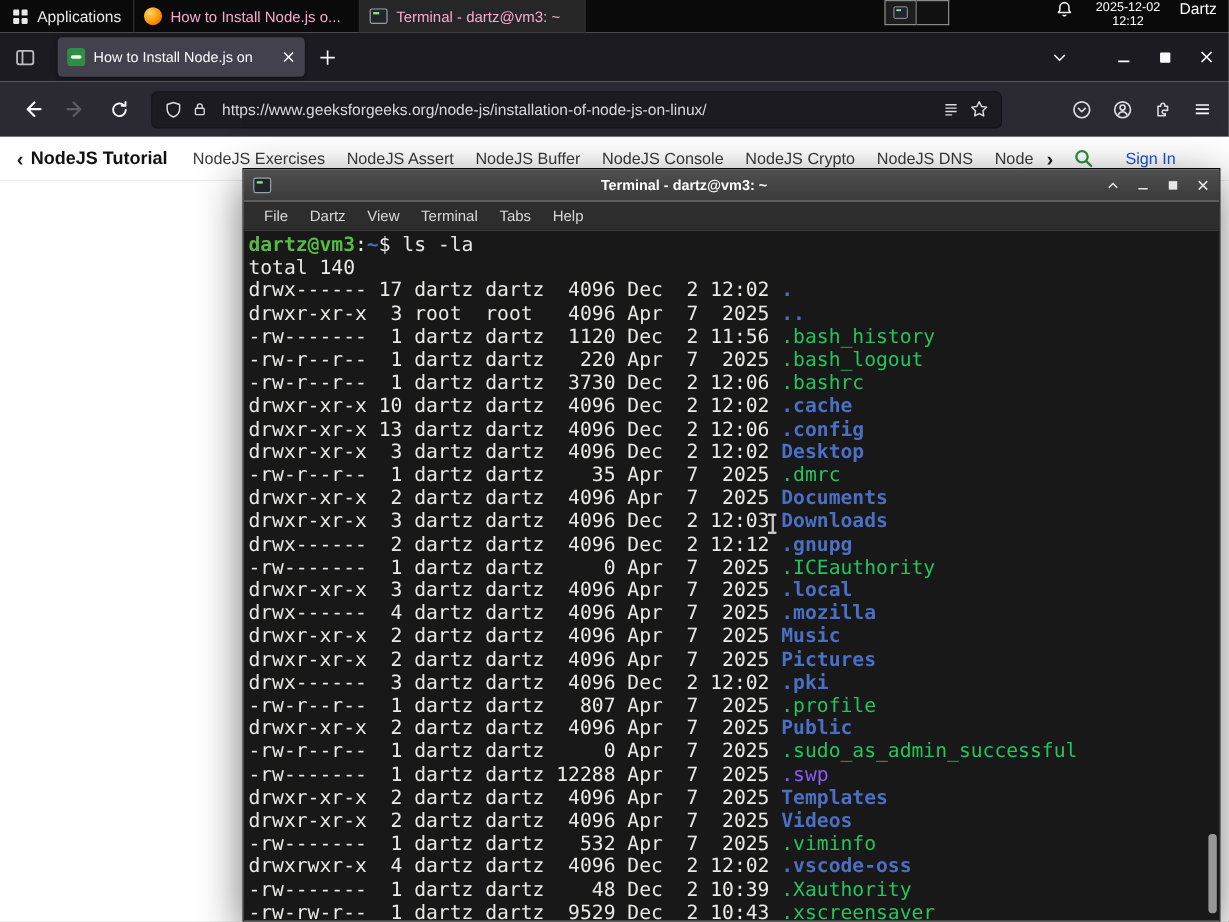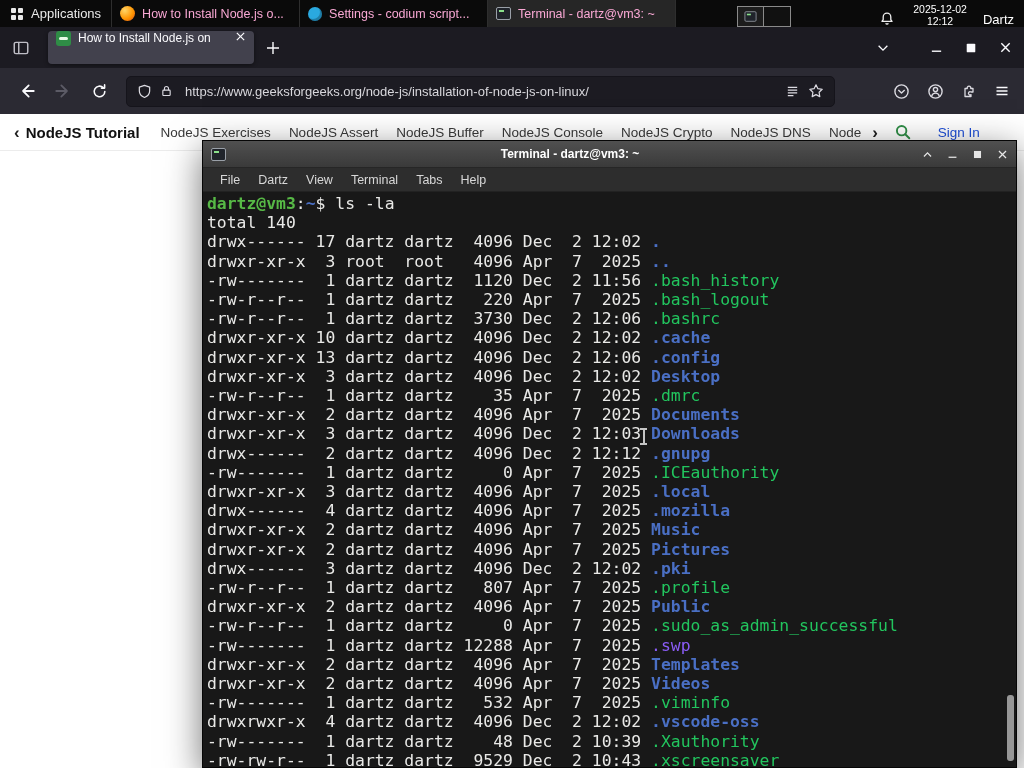--- a/index.html
+++ b/index.html
@@ -1,21 +1,21 @@
 <!DOCTYPE html>
 <html><head>
 <meta charset="utf-8">
 <style>
   * { margin:0; padding:0; box-sizing:border-box; }
   html,body { width:1024px; height:768px; overflow:hidden; background:#fff;
               font-family:"Liberation Sans", sans-serif; }
 
   
   .panel { position:absolute; top:0; left:0; width:1024px; height:27px; background:#0a0a0a;
-           display:flex; align-items:flex-end; color:#e9e9e9; font-size:13px; z-index:60; }
+           display:flex; align-items:flex-start; color:#e9e9e9; font-size:13px; z-index:60; }
   .apps-btn { display:flex; align-items:center; gap:7px; height:100%; padding:0 10px; cursor:default; }
   .psep { width:1px; height:100%; background:#2e2e2e; }
   .task-btn { width:188px; height:100%; display:flex; align-items:center; gap:7px; padding:0 8px;
               border-right:1px solid #2e2e2e; overflow:hidden; }
   .task-btn:first-of-type { border-left:1px solid #2e2e2e; }
   .task-btn .tb-label { white-space:nowrap; overflow:hidden; font-size:12.5px; color:#f9a8d4; }
   .task-btn.active { background:#262626; }
   .fx-ball { width:15px; height:15px; border-radius:50%; flex:0 0 15px;
              background:radial-gradient(circle at 32% 30%, #ffd567, #ff9400 58%, #d8491f); }
   .codium-ball { width:14px; height:14px; border-radius:50%; flex:0 0 14px; background:#2aa9e0;
@@ -30,21 +30,21 @@
   .bell-wrap { margin-left:88px; display:flex; align-items:center; }
   .clock { margin-left:18px; display:flex; flex-direction:column; align-items:center;
            font-size:10.5px; line-height:12px; color:#fff; }
   .panel-user { margin:0 10px 0 16px; font-size:13px; color:#fff; }
 
   
   .ff-tabbar { position:absolute; top:27px; left:0; width:1024px; height:41px; background:#1c1b22;
                display:flex; align-items:center; }
   .ffview { margin-left:12px; }
   .ff-tab { margin-left:18px; width:206px; height:33px; background:#42414d; border-radius:4px;
-            display:flex; align-items:flex-start; gap:7px; padding:0 8px; color:#fbfbfe; font-size:12px;
+            display:flex; align-items:center; gap:7px; padding:0 8px; color:#fbfbfe; font-size:12px;
             box-shadow:0 1px 4px rgba(0,0,0,.45); }
   .gfg-fav { width:15px; height:15px; border-radius:3px; background:#2f8d46; flex:0 0 15px; position:relative; }
   .gfg-fav::before { content:""; position:absolute; left:3px; top:6px; width:9px; height:3px; border-radius:2px; background:#eafbe7; }
   .ff-tab .tab-title { flex:1; white-space:nowrap; overflow:hidden; }
   .icon-btn { display:flex; align-items:center; justify-content:center; }
   .newtab { margin-left:12px; }
   .tabbar-sp { flex:1; }
   .alltabs { margin-right:40px; }
   .winctl { display:flex; gap:22px; margin-right:12px; align-items:center; }
 
@@ -116,24 +116,20 @@
           </g>
         </svg>
     </span>
     <span>Applications</span>
   </div>
   <div class="psep"></div>
 
   <div class="task-btn">
     <span class="fx-ball"></span>
     <span class="tb-label">How to Install Node.js o...</span>
-  </div>
-  <div class="task-btn">
-    <span class="codium-ball"></span>
-    <span class="tb-label">Settings - codium script...</span>
   </div>
   <div class="task-btn active">
     <span class="mini-term"></span>
     <span class="tb-label">Terminal - dartz@vm3: ~</span>
   </div>
 
   <div class="workspace">
     <div class="ws-cell">
         <span class="mini-term"></span>
       </div>

